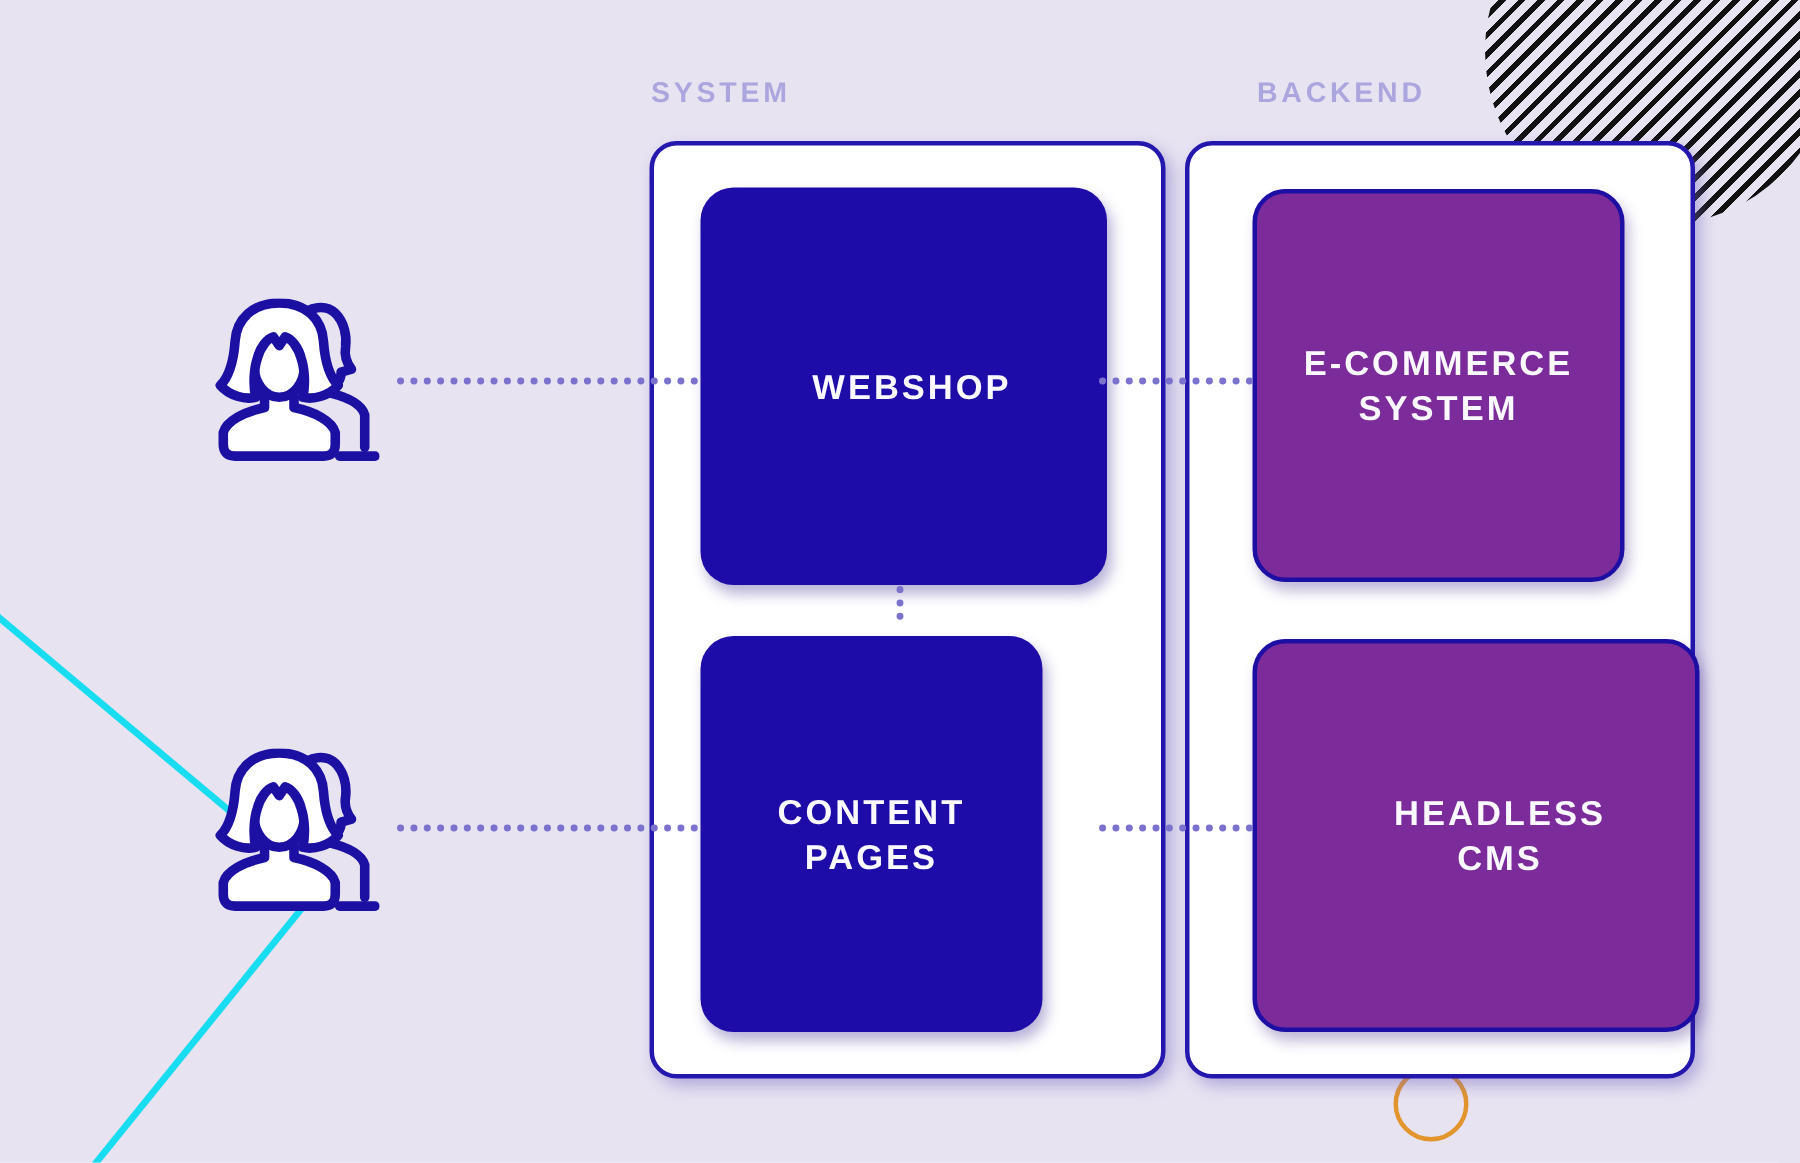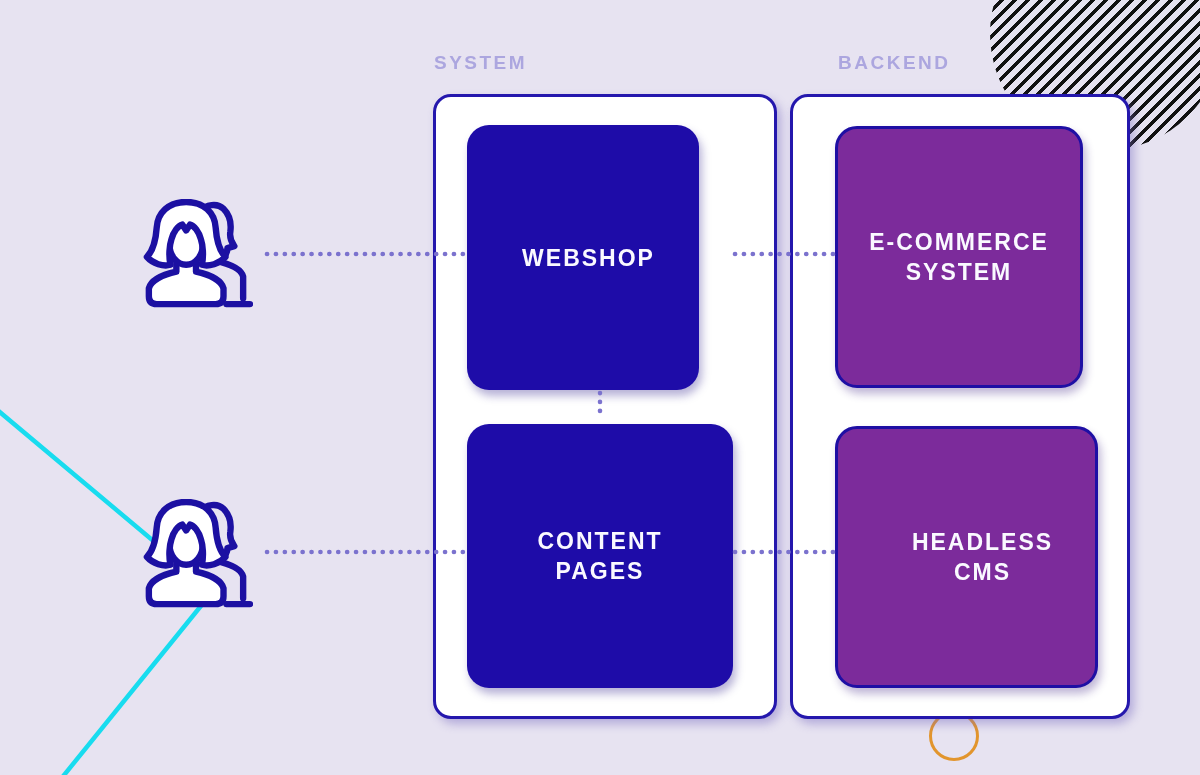--- a/index.html
+++ b/index.html
@@ -93,24 +93,24 @@
   }
   .box.blue {
     background: var(--box-blue, #1e0ca8);
     box-shadow: 3px 6px 9px rgba(48,34,140,0.35);
   }
   .box.purple {
     background: var(--box-purple, #7c2b9b);
     border: 3px solid var(--purple-border, #1e0fa4);
     box-shadow: 3px 6px 9px rgba(58,30,130,0.32);
   }
-  .box.webshop  { left:31px; top:28px;  width:232px; height:265px;padding-left:11px; }
-  .box.content  { left:31px; top:327px; width:266px; height:264px; }
+  .box.webshop  { left:31px; top:28px;  width:271px; height:265px;padding-left:11px; }
+  .box.content  { left:31px; top:327px; width:228px; height:264px; }
   .box.ecom     { left:42px; top:29px;  width:248px; height:262px; }
-  .box.cms      { left:42px; top:329px; width:263px; height:262px;padding-left:32px; }
+  .box.cms      { left:42px; top:329px; width:298px; height:262px;padding-left:32px; }
 
   
   .dots-svg {
     position:absolute; left:0; top:0; width:1200px; height:775px;
     z-index:3; pointer-events:none;
   }
   .dots {
     stroke: var(--dots, #7b72ce);
     stroke-width:4.6;
     stroke-linecap:round;

